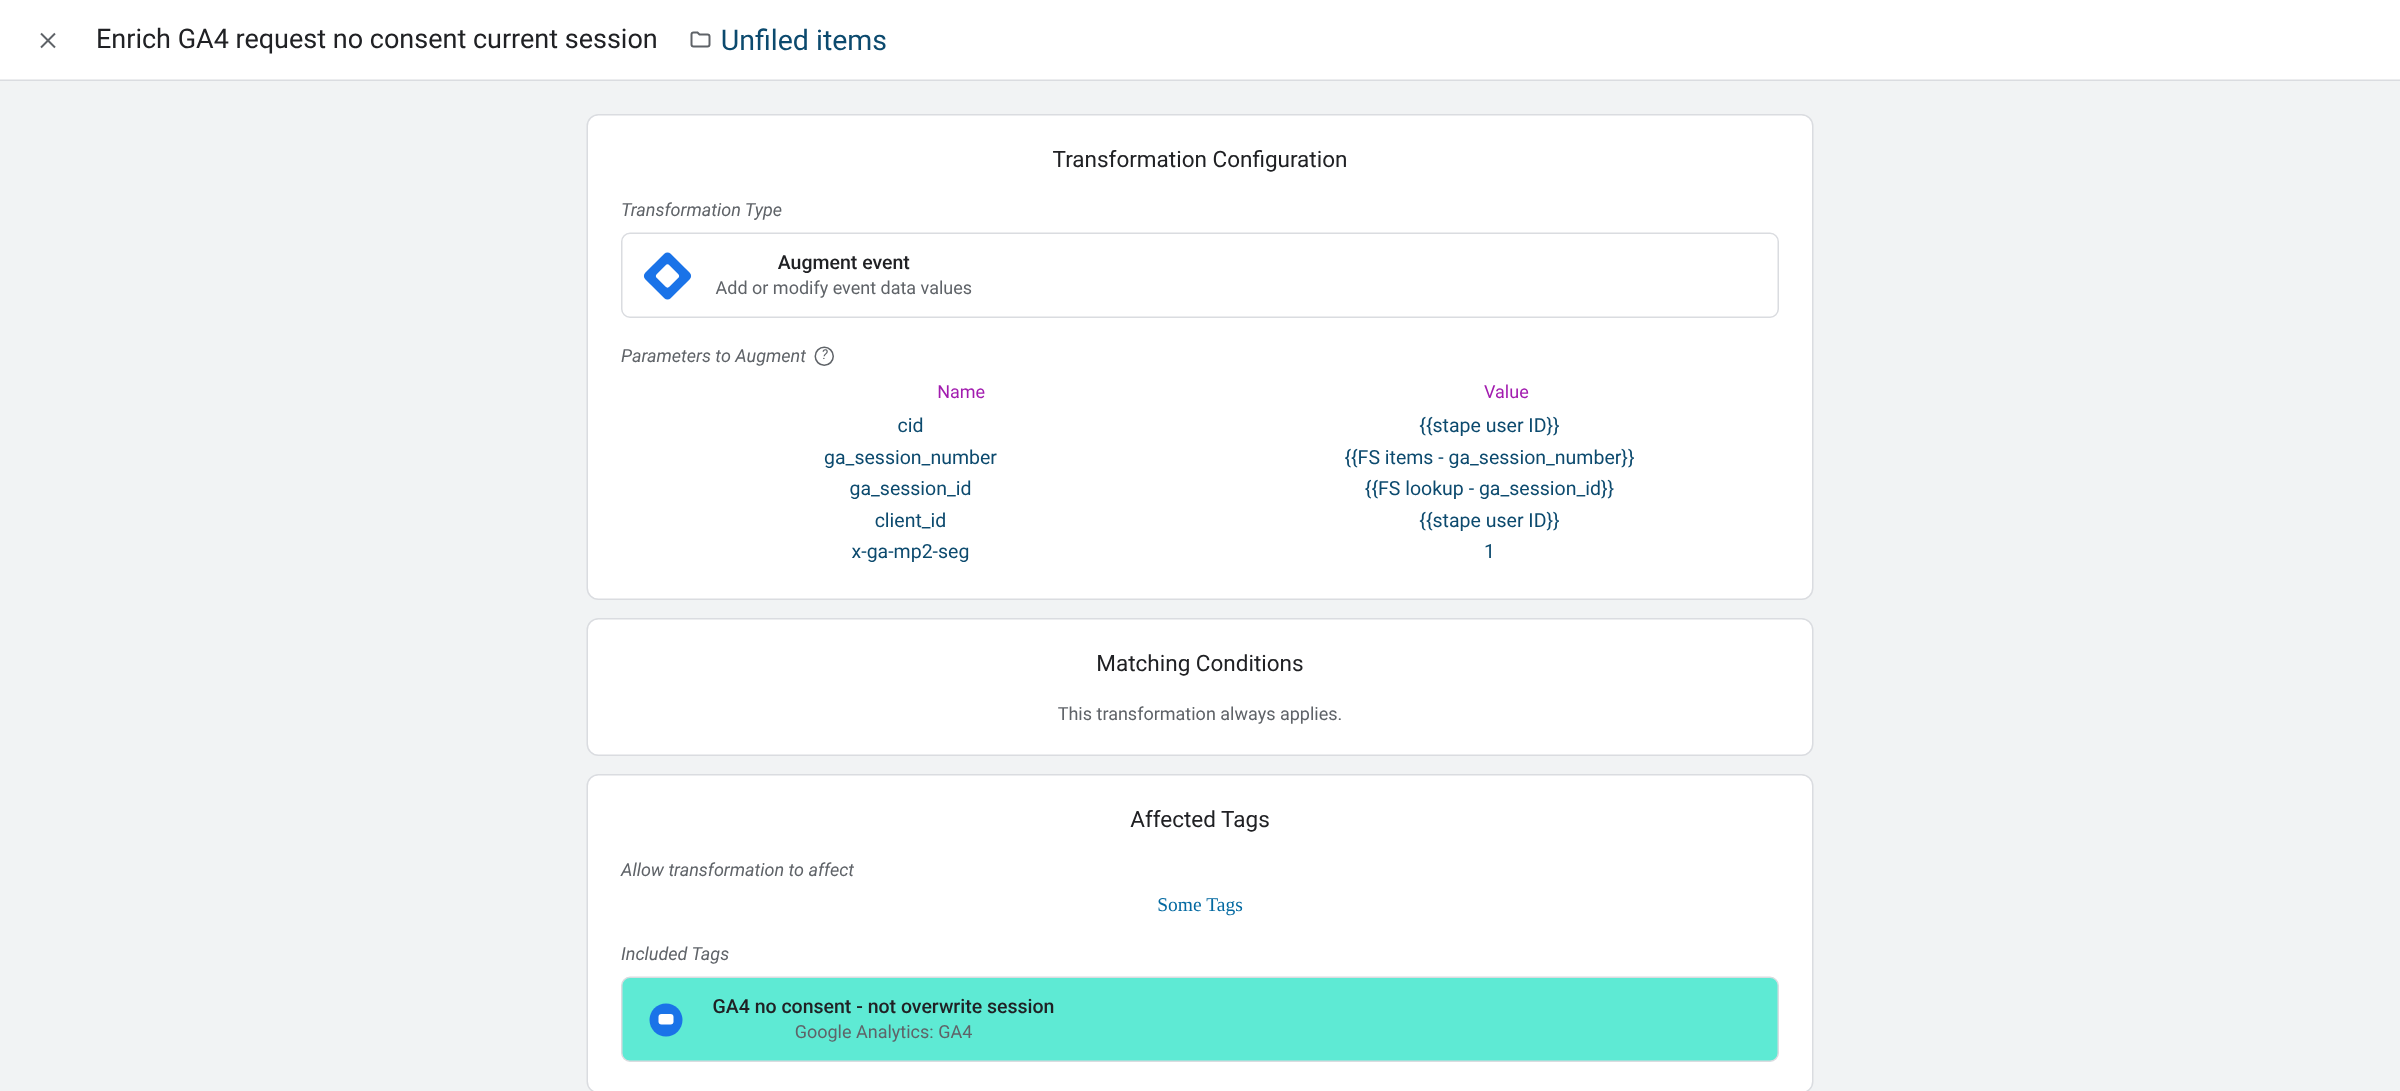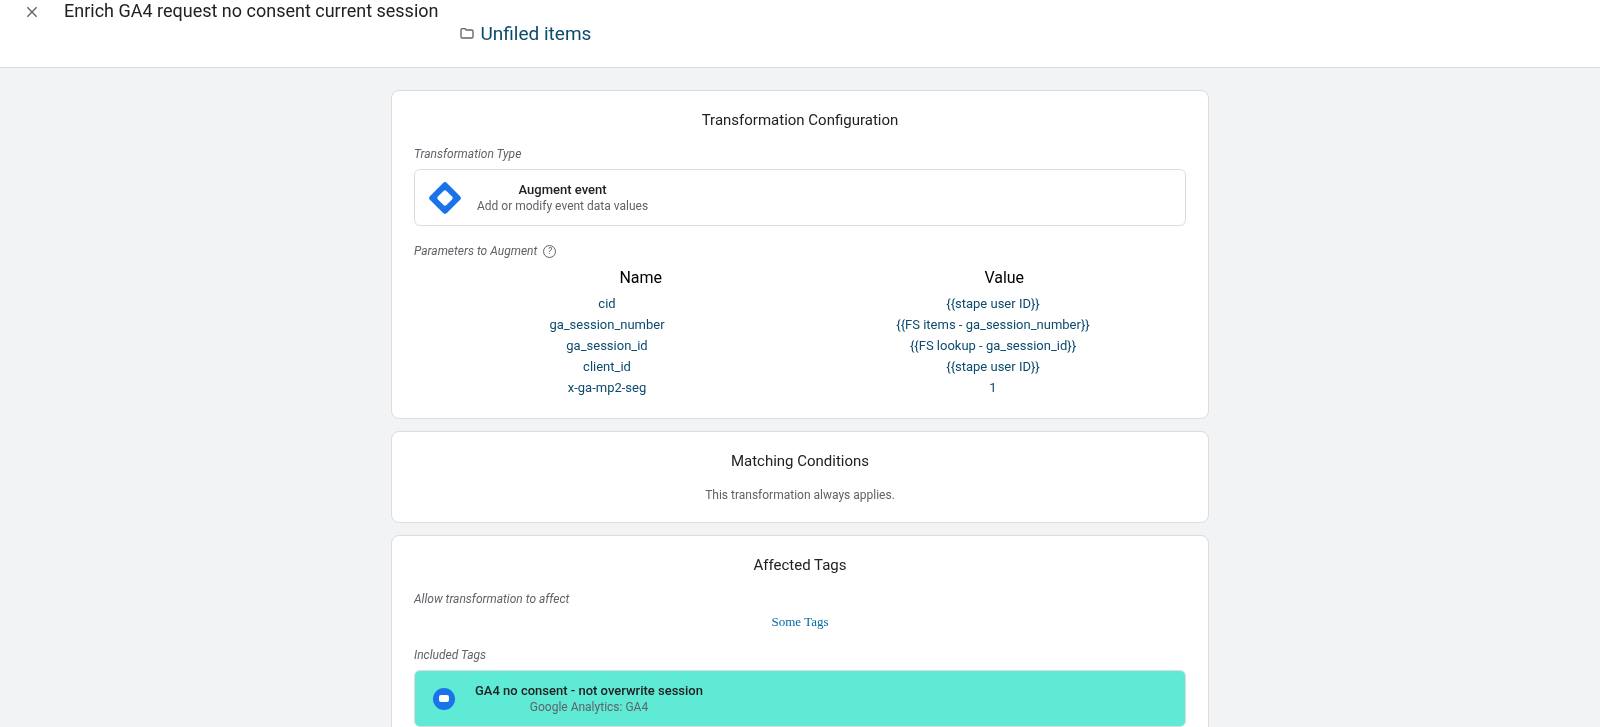--- a/index.html
+++ b/index.html
@@ -6,21 +6,22 @@
     body {
       font-family: "Google Sans", Roboto, Arial, sans-serif;
       background: #f1f3f4;
       color: #202124;
       font-size: 13px;
     }
     .header {
       background: #fff;
       border-bottom: 1px solid #dadce0;
       display: flex;
-      height: 68px;
+      align-items: center;
+      height: 54px;
       padding: 0 20px;
       gap: 20px;
     }
     .close-btn {
       width: 24px; height: 24px;
       display: flex; align-items: center; justify-content: center;
       cursor: pointer;
       color: #5f6368;
     }
     .close-btn svg { width: 16px; height: 16px; }
@@ -111,22 +112,22 @@
     .type-texts .type-desc {
       font-size: 12px;
       color: #5f6368;
       margin-top: 2px;
     }
     .param-table {
       margin-top: 4px;
     }
     .param-head {
       display: flex;
-      font-size: 16px;
-      color: #000000;
+      font-size: 12px;
+      color: #a21caf;
       padding: 2px 0 6px;
       margin-left: 45px;
     }
     .param-row {
       display: flex;
       font-size: 13px;
       color: #0c4a6e;
       padding: 3px 0;
     }
     .col-name { width: 50%; }

